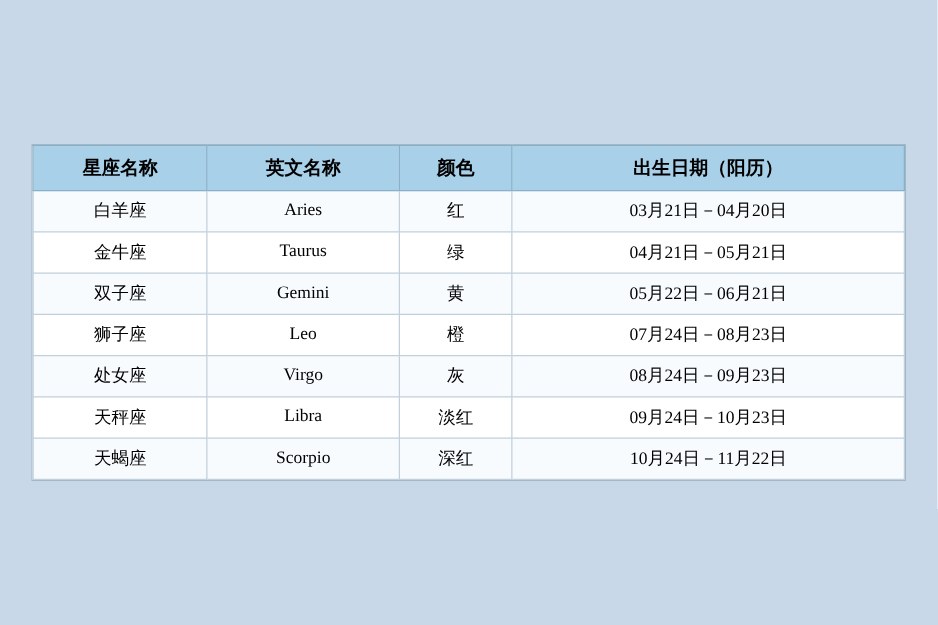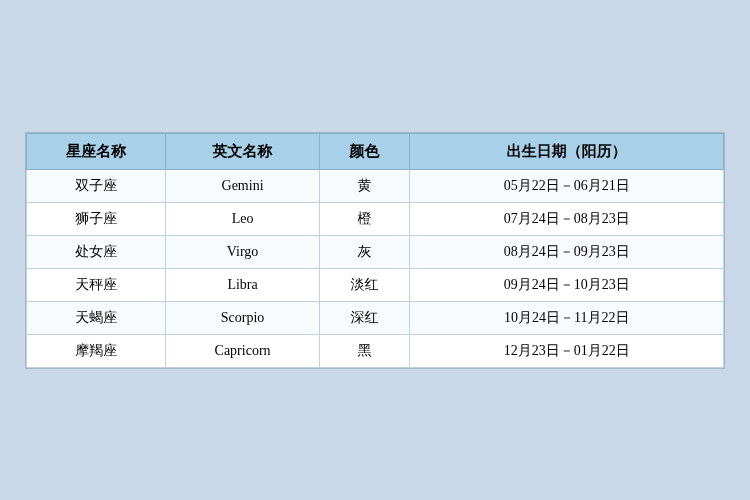--- a/index.html
+++ b/index.html
@@ -68,20 +68,32 @@
   <table>
     <thead>
       <tr>
         <th class="col-chinese">星座名称</th>
         <th class="col-english">英文名称</th>
         <th class="col-color">颜色</th>
         <th class="col-date">出生日期（阳历）</th>
       </tr>
     </thead>
     <tbody id="table-body">
+    <tr>
+          <td>白羊座</td>
+          <td>Aries</td>
+          <td>红</td>
+          <td>03月21日－04月20日</td>
+        </tr>
+        <tr>
+          <td>金牛座</td>
+          <td>Taurus</td>
+          <td>绿</td>
+          <td>04月21日－05月21日</td>
+        </tr>
         <tr>
           <td>双子座</td>
           <td>Gemini</td>
           <td>黄</td>
           <td>05月22日－06月21日</td>
         </tr>
         <tr>
           <td>狮子座</td>
           <td>Leo</td>
           <td>橙</td>
@@ -98,21 +110,15 @@
           <td>Libra</td>
           <td>淡红</td>
           <td>09月24日－10月23日</td>
         </tr>
         <tr>
           <td>天蝎座</td>
           <td>Scorpio</td>
           <td>深红</td>
           <td>10月24日－11月22日</td>
         </tr>
-        <tr>
-          <td>摩羯座</td>
-          <td>Capricorn</td>
-          <td>黑</td>
-          <td>12月23日－01月22日</td>
-        </tr>
       </tbody>
   </table>
 </div>
 
 </body></html>

